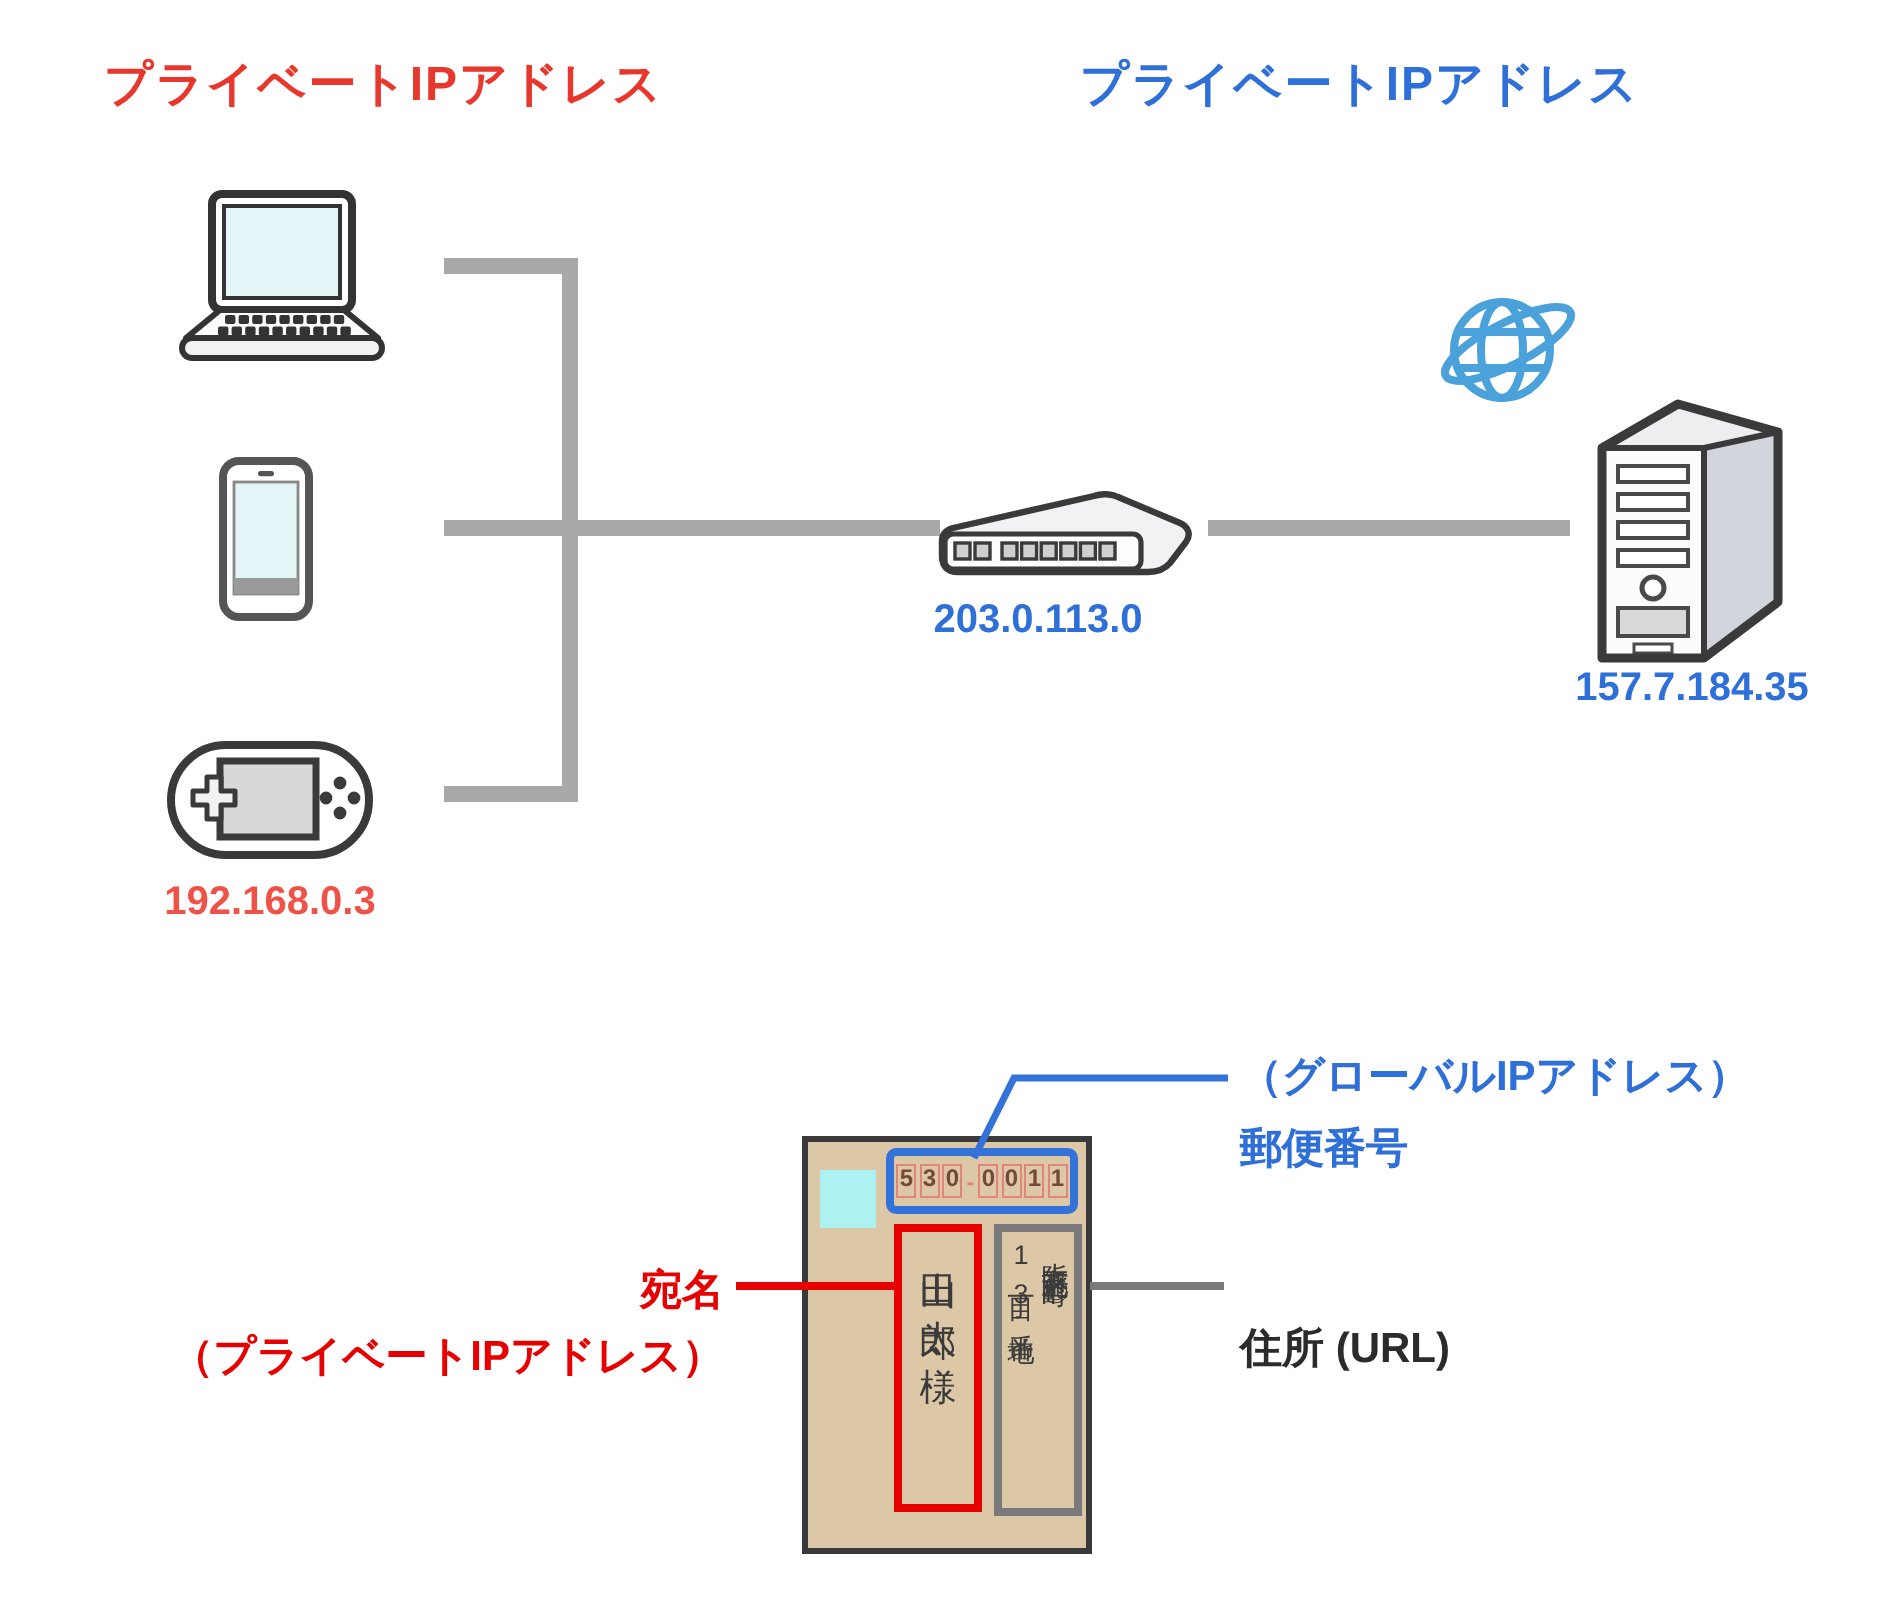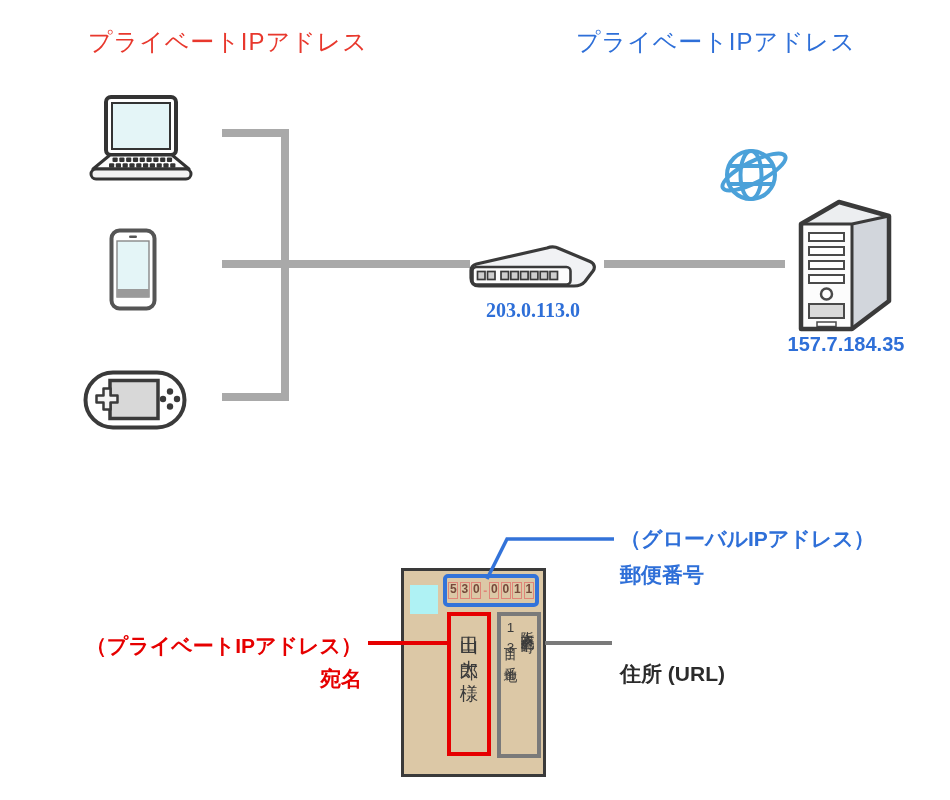--- a/index.html
+++ b/index.html
@@ -5,32 +5,32 @@
   * { box-sizing: border-box; margin: 0; padding: 0; }
   html, body { background: #ffffff; }
   #canvas {
     position: relative; width: 950px; height: 800px;
     background: #ffffff; overflow: hidden;
     font-family: "Liberation Sans", sans-serif;
   }
   .abs { position: absolute; }
 
   
-  .title { font-size: 24px; font-weight: normal; letter-spacing: 1px; white-space: nowrap; margin-left: 36px; }
+  .title { font-size: 24px; font-weight: bold; letter-spacing: 1px; white-space: nowrap; }
   #title-private { left: 52px; top: 26px; color: #e8382d; }
   #title-global  { left: 540px; top: 26px; color: #2e6fd8; }
 
   
   .ip-label { font-weight: bold; font-size: 20px; text-align: center; white-space: nowrap; }
   .ip-red  { color: #ef5348; }
   .ip-blue { color: #2e6fd8; }
   #ip-laptop  { left: 59px;  top: 186px; width: 150px; }
   #ip-phone   { left: 58px;  top: 318px; width: 150px; }
   #ip-console { left: 60px;  top: 440px; width: 150px; }
-  #router-ip  { left: 463px; top: 299px; width: 140px; font-family: Liberation Serif, serif; }
+  #router-ip  { left: 449px; top: 299px; width: 140px; }
   #server-ip  { left: 781px; top: 333px; width: 130px; }
 
   
   #icon-laptop  { left: 85px;  top: 94px; }
   #icon-phone   { left: 109px; top: 228px; }
   #icon-console { left: 83px;  top: 370px; }
   #icon-router  { left: 463px; top: 242px; }
   #icon-globe   { left: 716px; top: 136px; }
   #icon-server  { left: 790px; top: 192px; }
 
@@ -130,20 +130,21 @@
     <rect x="2.5" y="2.5" width="99" height="55" rx="27.5" fill="#ffffff" stroke="#3a3a3a" stroke-width="4"></rect>
     <rect x="27" y="10.5" width="48" height="38" fill="#d8d8d8" stroke="#3a3a3a" stroke-width="3.5"></rect>
     <path d="M13.5,25.5 h7 v-7 h7 v7 h7 v7 h-7 v7 h-7 v-7 h-7 z" fill="#f2f2f2" stroke="#3a3a3a" stroke-width="2.5" stroke-linejoin="round"></path>
     <g fill="#3a3a3a">
       <circle cx="87" cy="21.5" r="3.2"></circle>
         <circle cx="80" cy="29" r="3.2"></circle>
       <circle cx="94" cy="29" r="3.2"></circle>
         <circle cx="87" cy="36.5" r="3.2"></circle>
     </g>
   </svg>
+  <div class="abs ip-label ip-red" id="ip-console">192.168.0.3</div>
 
   <svg class="abs" id="icon-router" width="140" height="47" viewBox="0 0 140 47">
     <path d="M84,6 C88,4.5 93,5 96,6.5 L127,19.5 C131.5,21.5 132.5,25.5 130,29 L122,39.5
              C119.5,42.5 116,44 111,44 L16,44 C10.5,44 8,41 8,36 L8,28.5 C8,25 10,23 13.5,22 Z" fill="#f1f2f4" stroke="#3a3a3a" stroke-width="3.2" stroke-linejoin="round"></path>
     <rect x="9.5" y="25" width="98" height="17.5" rx="4" fill="#fdfdfd" stroke="#3a3a3a" stroke-width="2.6"></rect>
     <g fill="#cfcfcf" stroke="#3a3a3a" stroke-width="1.7">
       <rect x="14.5" y="29.5" width="7.5" height="8"></rect>
         <rect x="24.5" y="29.5" width="7.5" height="8"></rect>
       <rect x="38" y="29.5" width="7.5" height="8"></rect>
         <rect x="47.8" y="29.5" width="7.5" height="8"></rect>
@@ -211,20 +212,20 @@
   <svg class="abs" id="callout-postal-svg" width="140" height="62" viewBox="0 0 140 62">
     <polyline points="7,57 27,17 134,17" fill="none" stroke="#3373d9" stroke-width="3.5"></polyline>
   </svg>
   <div class="abs" id="callout-postal-text">
     <div>（グローバルIPアドレス）</div>
     <div>郵便番号</div>
   </div>
 
   <div class="abs" id="callout-addressee-line"></div>
   <div class="abs" id="callout-addressee-text">
+    <div>宛名</div>
     <div>（プライベートIPアドレス）</div>
-    <div>宛名</div>
   </div>
 
   <div class="abs" id="callout-address-line"></div>
   <div class="abs" id="callout-address-text">住所 (URL)</div>
 
 </div>
 
 </body></html>

